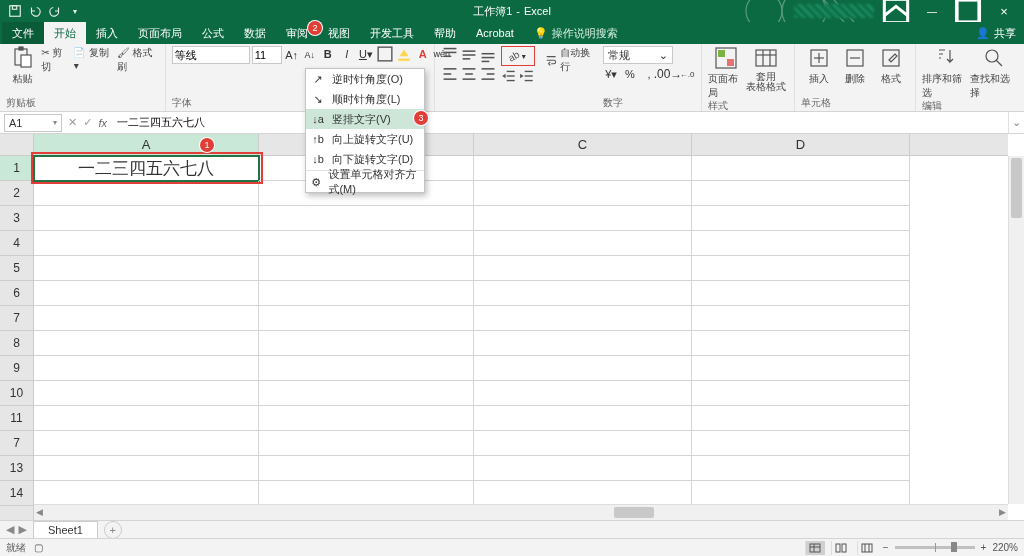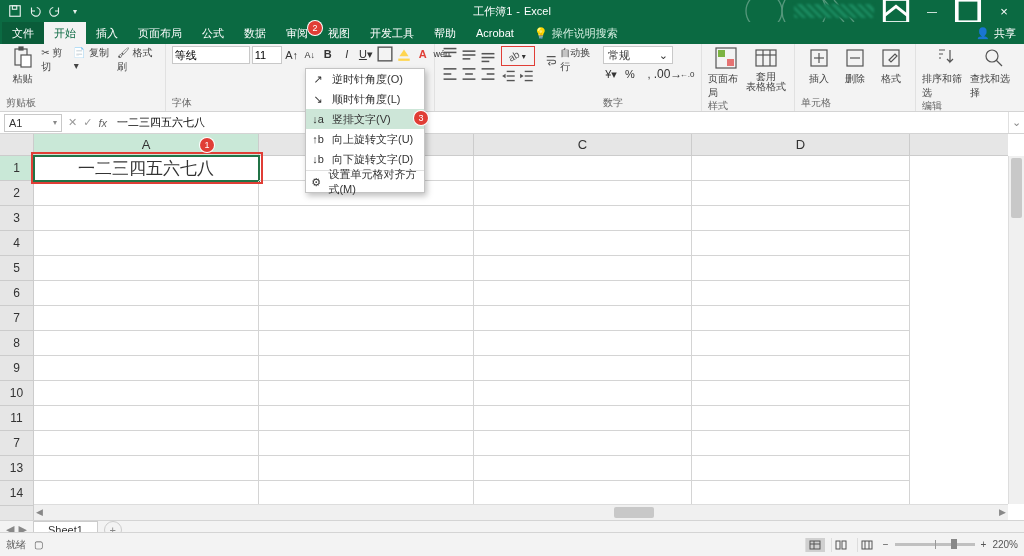--- a/index.html
+++ b/index.html
@@ -77,21 +77,21 @@
   .hthumb{position:absolute;top:2px;bottom:2px;left:580px;width:40px;background:#c8c8c8;border-radius:2px;}
   .hscroll .tri{position:absolute;top:2px;font-size:9px;color:#888;}
 
   
   .sheettabs{position:absolute;left:0;right:0;bottom:18px;height:18px;background:#f3f3f3;border-top:1px solid #d4d4d4;display:flex;align-items:center;font-size:11px;}
   .st-nav{display:flex;gap:4px;padding:0 6px;color:#888;}
   .st{padding:0 14px;height:100%;display:flex;align-items:center;background:#fff;border:1px solid #ccc;border-bottom:none;}
   .st-add{width:18px;height:18px;border:1px solid #ccc;border-radius:50%;display:flex;align-items:center;justify-content:center;margin-left:6px;color:#888;}
 
   
-  .status{position:absolute;left:0;right:0;bottom:0;height:24px;background:#f3f3f3;border-top:1px solid #d4d4d4;display:flex;align-items:center;font-size:10px;color:#555;padding:0 6px;}
+  .status{position:absolute;left:0;right:0;bottom:0;height:18px;background:#f3f3f3;border-top:1px solid #d4d4d4;display:flex;align-items:center;font-size:10px;color:#555;padding:0 6px;}
   .status .right{margin-left:auto;display:flex;align-items:center;gap:6px;}
   .view-btn{width:20px;height:14px;display:inline-flex;align-items:center;justify-content:center;border-left:1px solid #ddd;}
   .view-btn.active{background:#d0d0d0;}
   .zoom-slider{width:80px;height:3px;background:#c0c0c0;position:relative;}
   .zoom-slider .knob{position:absolute;width:6px;height:10px;background:#888;top:-4px;left:70%;}
   .zoom-slider .mid{position:absolute;left:50%;top:-3px;width:1px;height:9px;background:#999;}
 </style>
 </head>
 <body>
 

